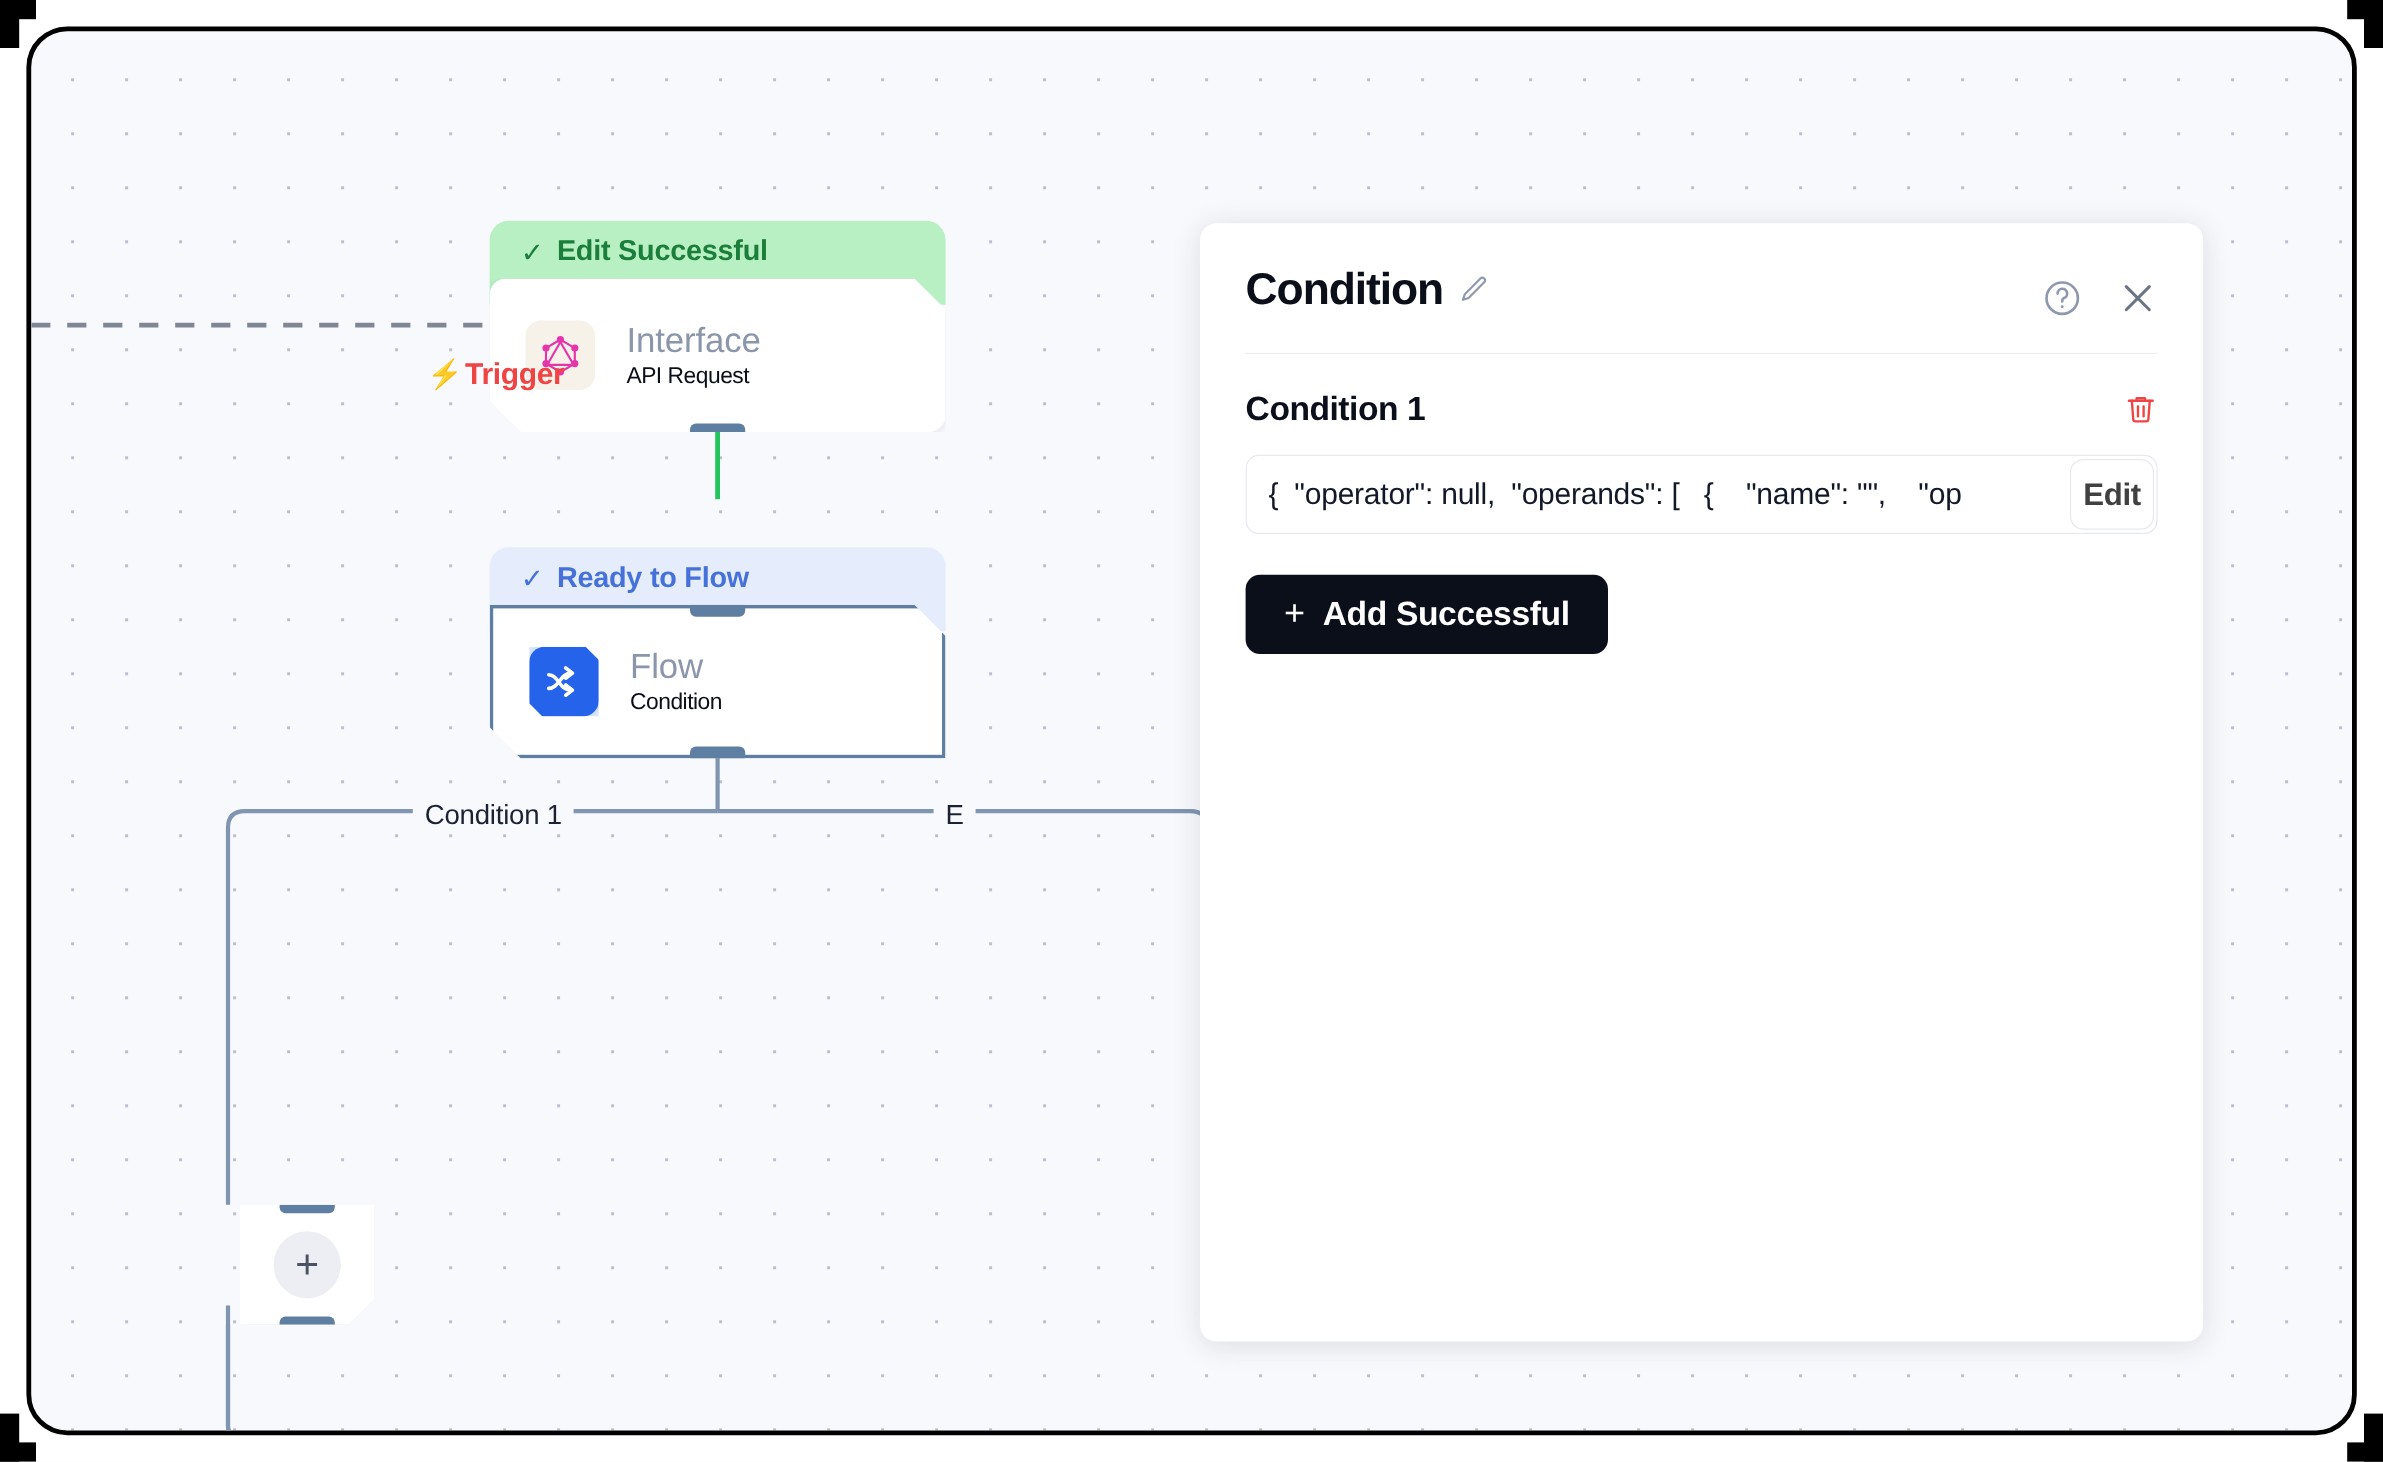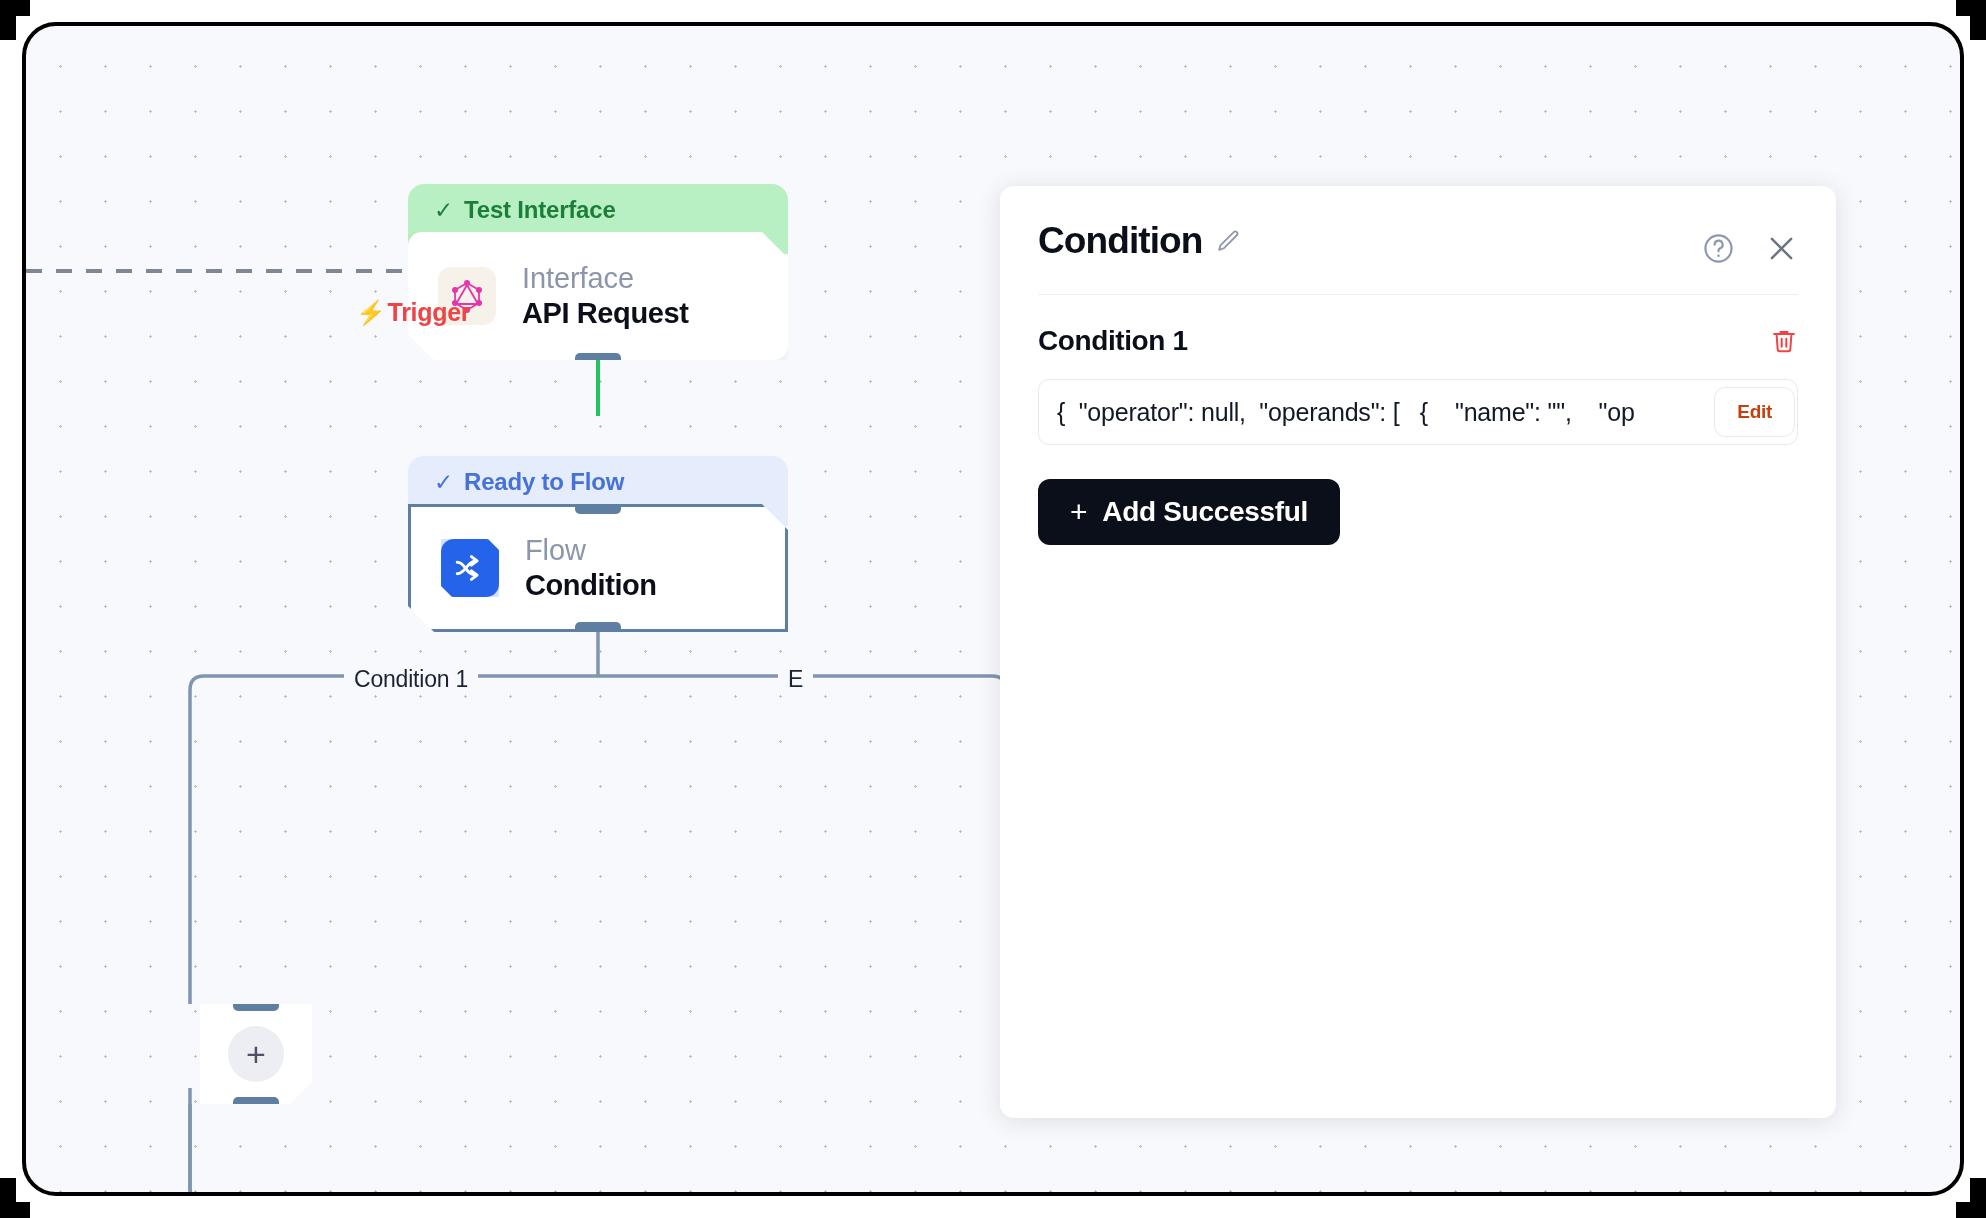--- a/index.html
+++ b/index.html
@@ -99,21 +99,21 @@
   .node-icon.graphql { background: #f6f2ea; }
   .node-icon.flow {
     background: #2563eb;
     box-shadow: 0 0 22px 7px rgba(59,130,246,0.38);
     clip-path: polygon(0 0, calc(100% - 11px) 0, 100% 11px,
                        100% 100%, 11px 100%, 0 calc(100% - 11px));
   }
 
   .node-text { display: flex; flex-direction: column; gap: 2px; }
   .node-kind  { font-size: 29px; color: #8b96ab; font-weight: 400; letter-spacing: -0.1px; }
-  .node-title { font-size: 29px; color: #0b0f19; font-weight: 700; letter-spacing: -0.4px; }
+  .node-title { font-size: 19px; color: #0b0f19; font-weight: 400; letter-spacing: -0.4px; }
 
   
   .handle {
     position: absolute;
     width: 46px; height: 13px;
     background: #5f7fa2;
     border-radius: 5px;
     left: 50%; transform: translateX(-50%);
     z-index: 14;
   }
@@ -210,23 +210,23 @@
     white-space: pre; overflow: hidden;
     letter-spacing: -0.2px;
     font-family: "Liberation Sans", sans-serif;
   }
   .cond-edit-btn {
     position: absolute; right: 2px; top: 50%;
     transform: translateY(-50%);
     background: #ffffff;
     border: 1px solid #e7e9ef;
     border-radius: 11px;
-    padding: 13px 22px;
-    font-size: 19px; font-weight: 700;
-    color: #c2410c;
+    padding: 13px 10px;
+    font-size: 26px; font-weight: 700;
+    color: #404040;
     letter-spacing: -0.3px;
     cursor: pointer;
   }
 
   .add-cond-btn {
     margin-top: 34px;
     display: inline-flex; align-items: center; gap: 15px;
     background: #0b0f19;
     color: #ffffff;
     border-radius: 12px;
@@ -269,21 +269,21 @@
   </svg>
 
   <div class="trigger-label">
     <span class="trigger-bolt">⚡</span>
     <span>Trigger</span>
   </div>
 
   <div class="node-wrap" style="left:382px; top:158px; width:380px;">
     <div class="node-status success">
       <span class="check">✓</span>
-      <span>Test Interface</span>
+      <span>Edit Successful</span>
     </div>
     <div class="node-body plain">
       <div class="node-icon graphql">
         <svg width="40" height="40" viewBox="0 0 40 40">
           <g stroke="#e535ab" stroke-width="1.8" fill="none">
             <polygon points="20,7 32,14 32,27 20,34 8,27 8,14"></polygon>
             <line x1="20" y1="9" x2="31" y2="28"></line>
             <line x1="20" y1="9" x2="9" y2="28"></line>
             <line x1="9" y1="28" x2="31" y2="28"></line>
           </g>

